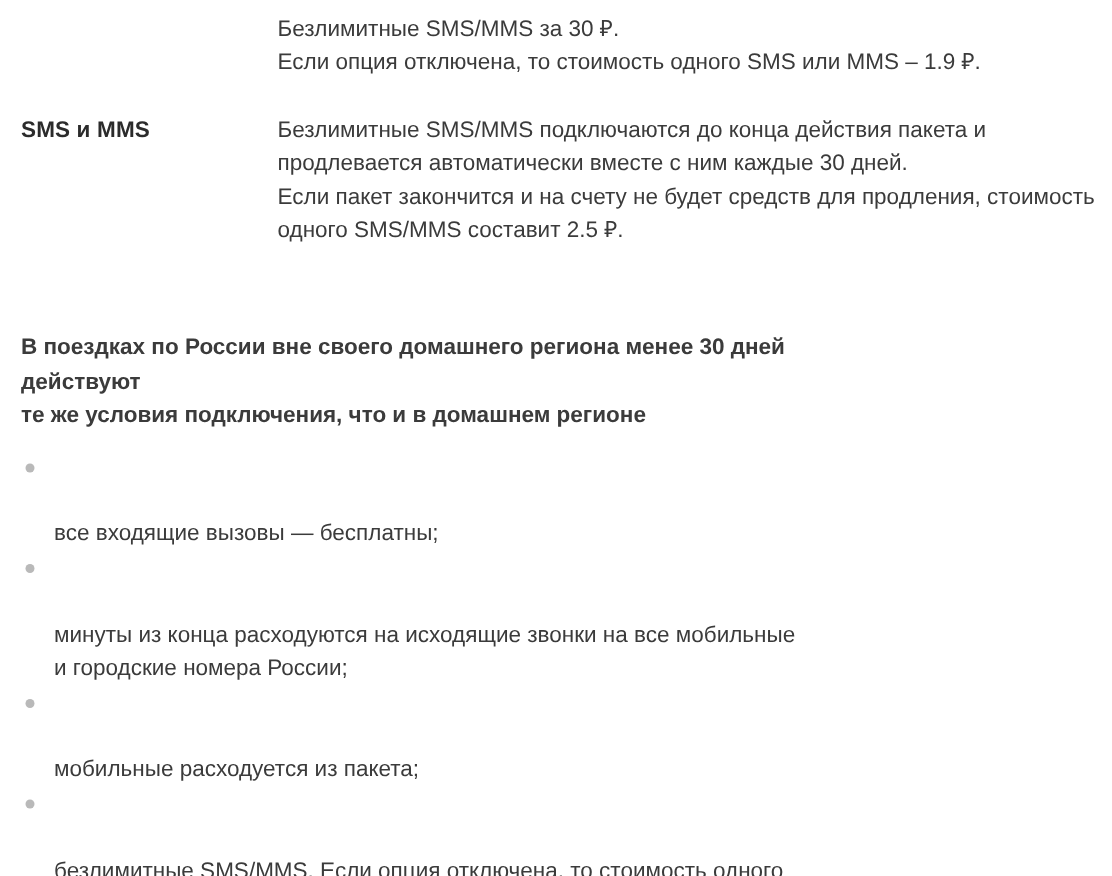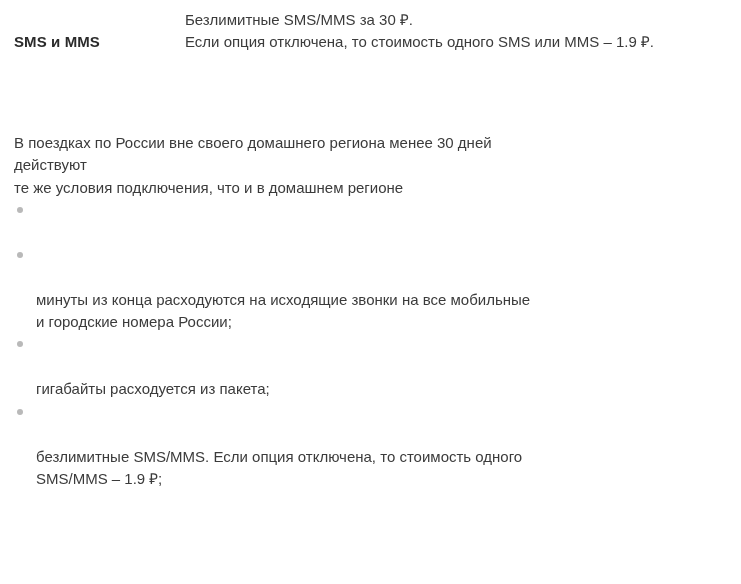--- a/index.html
+++ b/index.html
@@ -45,21 +45,22 @@
     width: 548px;
     font-size: 15px;
     line-height: 22.4px;
     color: var(--text-color, #3b3b3b);
   }
   .para {
     margin: 0 0 22px 0;
     white-space: pre-line;
   }
   .para.no-gap {
-    margin-bottom: 0;
+    margin-bottom: 12px;
+    font-weight: bold;
   }
   .para.last {
     margin-bottom: 0;
   }
   ul.bullet-list {
     list-style: none;
     margin: 0 0 22px 0;
     padding: 0;
   }
   ul.bullet-list li {
@@ -80,39 +81,44 @@
 </head>
 <body>
 
 <div class="page">
 
   <section class="section">
     <div class="label-col">SMS и MMS</div>
     <div class="content-col">
       <p class="para">Безлимитные SMS/MMS за 30 ₽.
 Если опция отключена, то стоимость одного SMS или MMS – 1.9 ₽.</p>
+      <p class="para last">Безлимитные SMS/MMS подключаются до конца действия пакета и
+продлевается автоматически вместе с ним каждые 30 дней.
+Если пакет закончится и на счету не будет средств для продления, стоимость
+одного SMS/MMS составит 2.5 ₽.</p>
     </div>
   </section>
 
   <section class="section">
     <div class="content-col">
       <p class="para no-gap">В поездках по России вне своего домашнего региона менее 30 дней действуют
 те же условия подключения, что и в домашнем регионе</p>
       <ul class="bullet-list">
         <li>
           <span class="bullet-dot"></span>
+          <span>все входящие вызовы — бесплатны;</span>
         </li>
         <li>
           <span class="bullet-dot"></span>
           <span>минуты из конца расходуются на исходящие звонки на все мобильные
 и городские номера России;</span>
         </li>
         <li>
           <span class="bullet-dot"></span>
-          <span>гигабайты расходуется из пакета;</span>
+          <span>мобильные расходуется из пакета;</span>
         </li>
         <li>
           <span class="bullet-dot"></span>
           <span>безлимитные SMS/MMS. Если опция отключена, то стоимость одного
 SMS/MMS – 1.9 ₽;</span>
         </li>
 
       </ul>
 
     </div>

